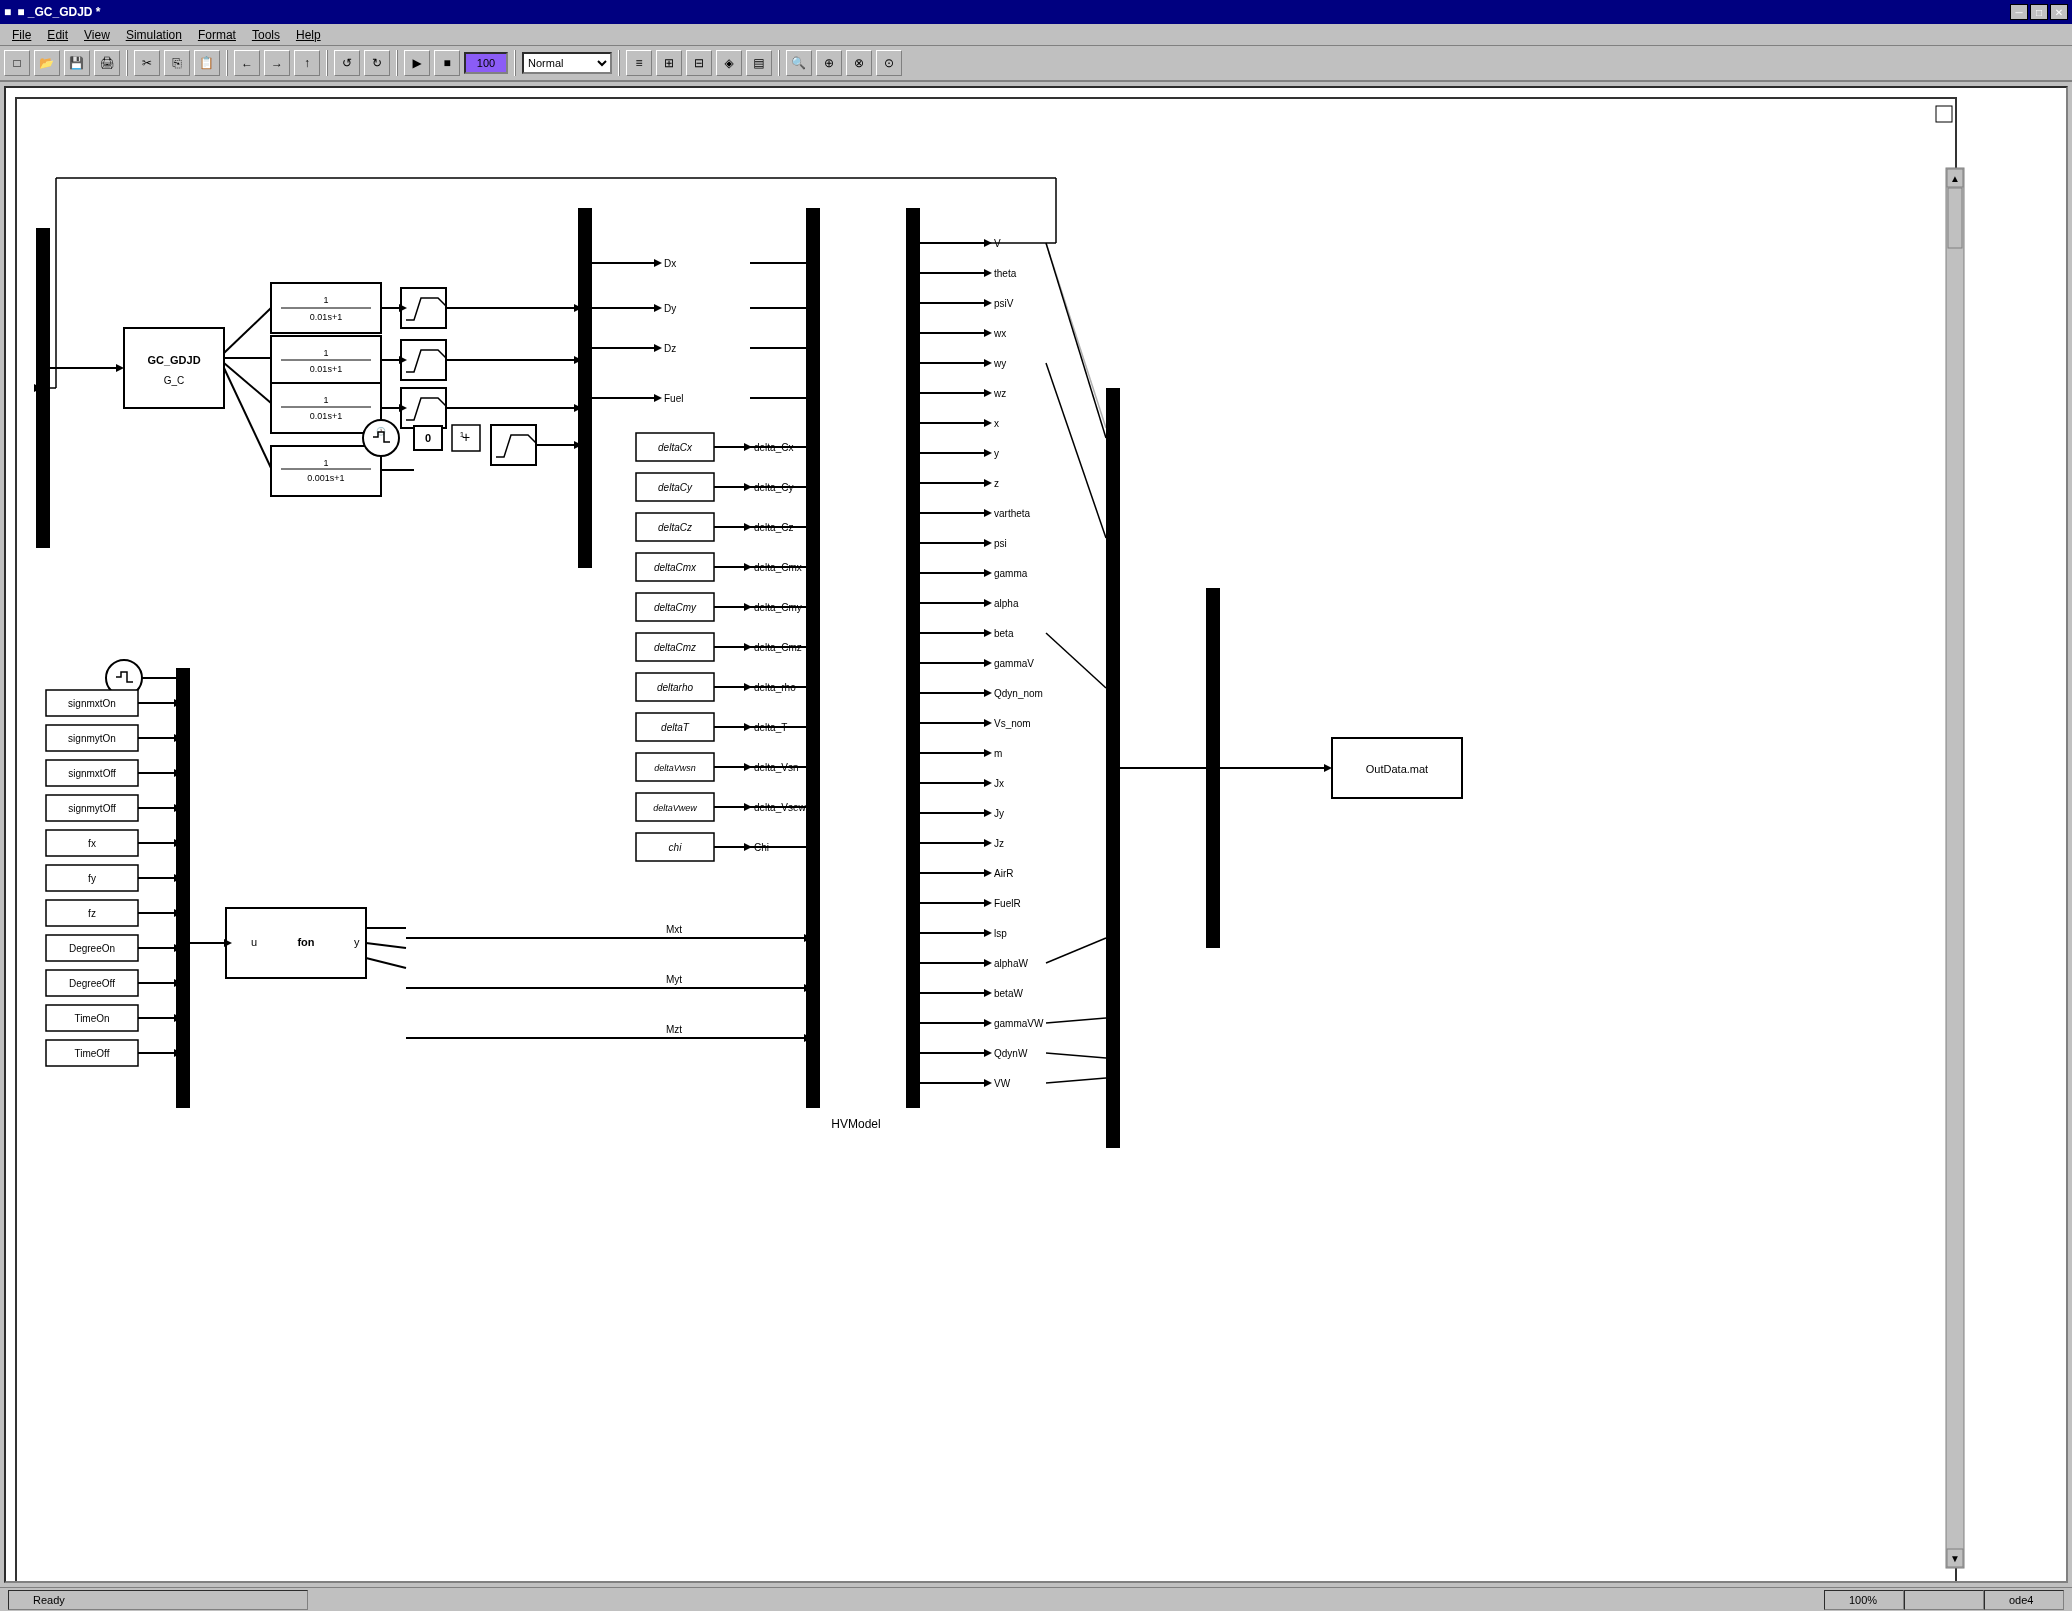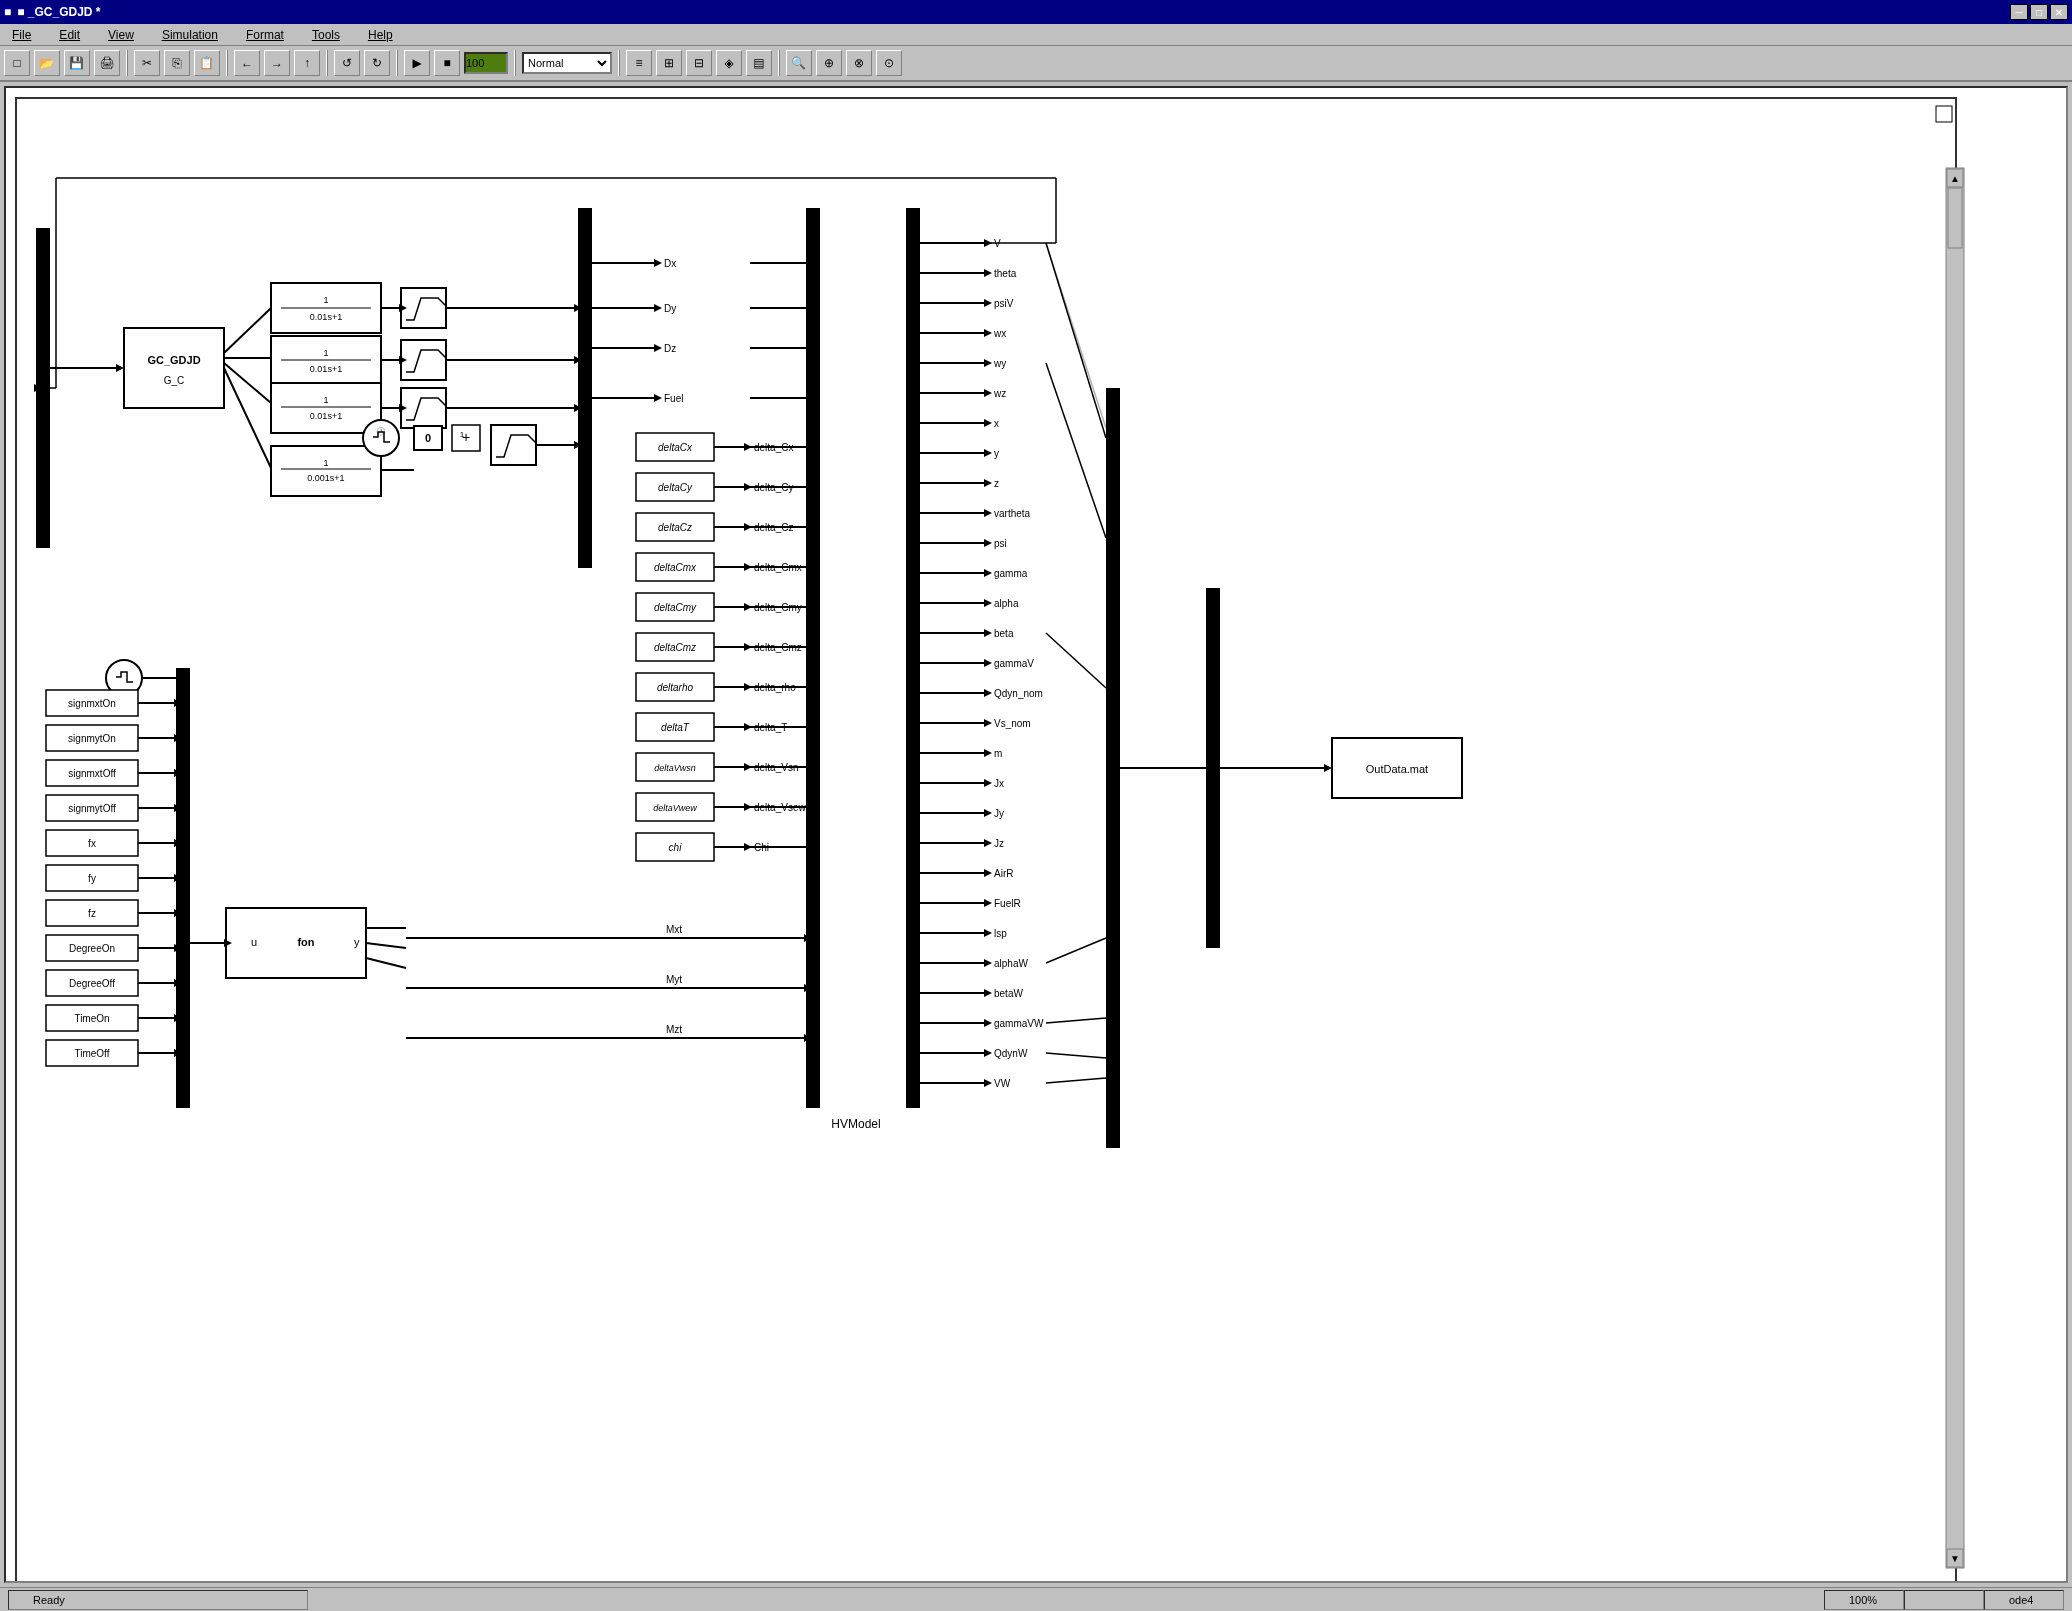--- a/index.html
+++ b/index.html
@@ -44,21 +44,21 @@
       cursor: pointer;
     }
     
     #menu-bar {
       background: #c0c0c0;
       height: 22px;
       display: flex;
       align-items: center;
       padding: 0 4px;
       border-bottom: 1px solid #808080;
-      gap: 12px;
+      gap: 0;
     }
     .menu-item {
       padding: 2px 8px;
       font-size: 12px;
       cursor: pointer;
       text-decoration: underline;
     }
     .menu-item:first-letter { text-decoration: underline; }
     
     #toolbar {
@@ -87,22 +87,22 @@
       width: 2px;
       height: 26px;
       background: #808080;
       margin: 0 2px;
       border-left: 1px solid #fff;
     }
     .tb-input {
       width: 44px;
       height: 22px;
       border: 2px inset #808080;
-      background: #4d7c0f;
-      text-align: left;
+      background: #8b5cf6;
+      text-align: center;
       font-size: 11px;
     }
     .tb-select {
       width: 90px;
       height: 22px;
       border: 2px inset #808080;
       background: white;
       font-size: 11px;
     }
     

